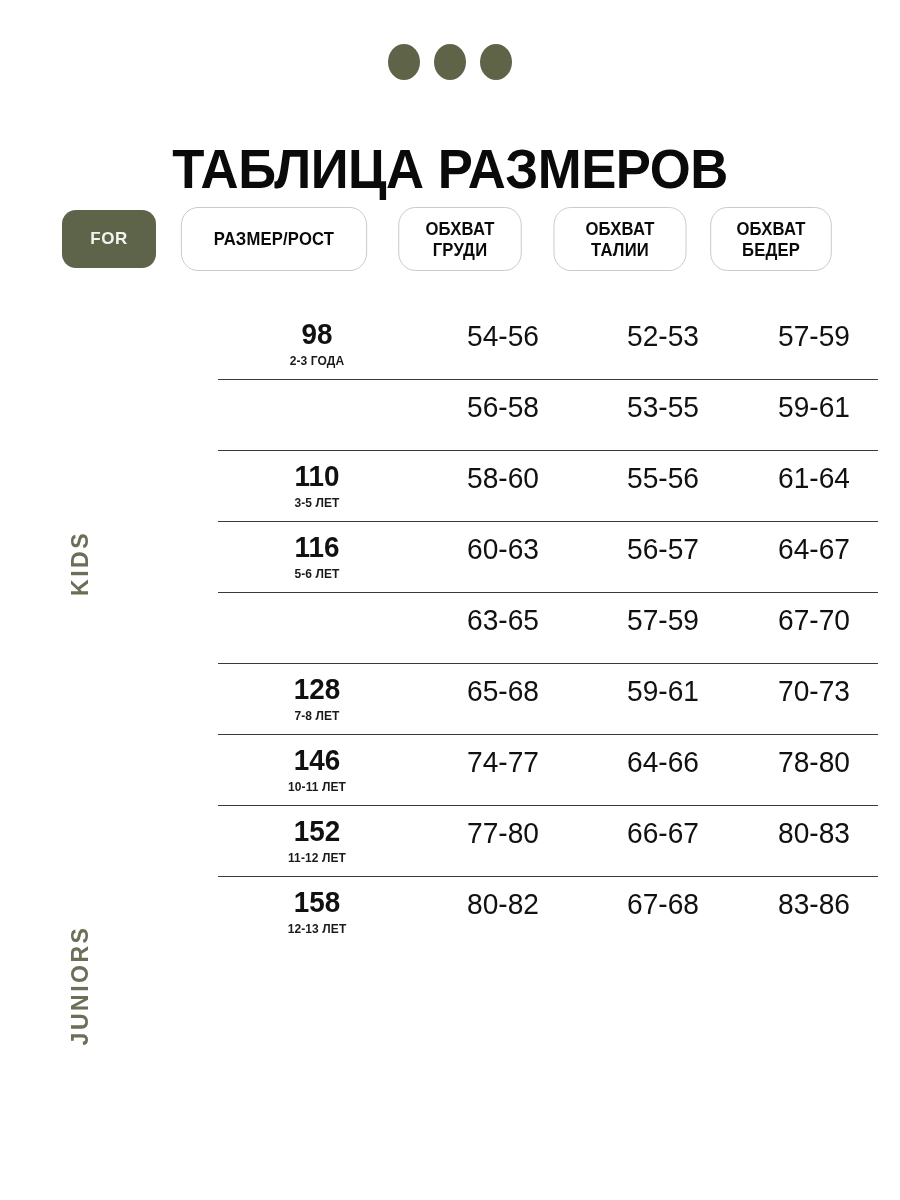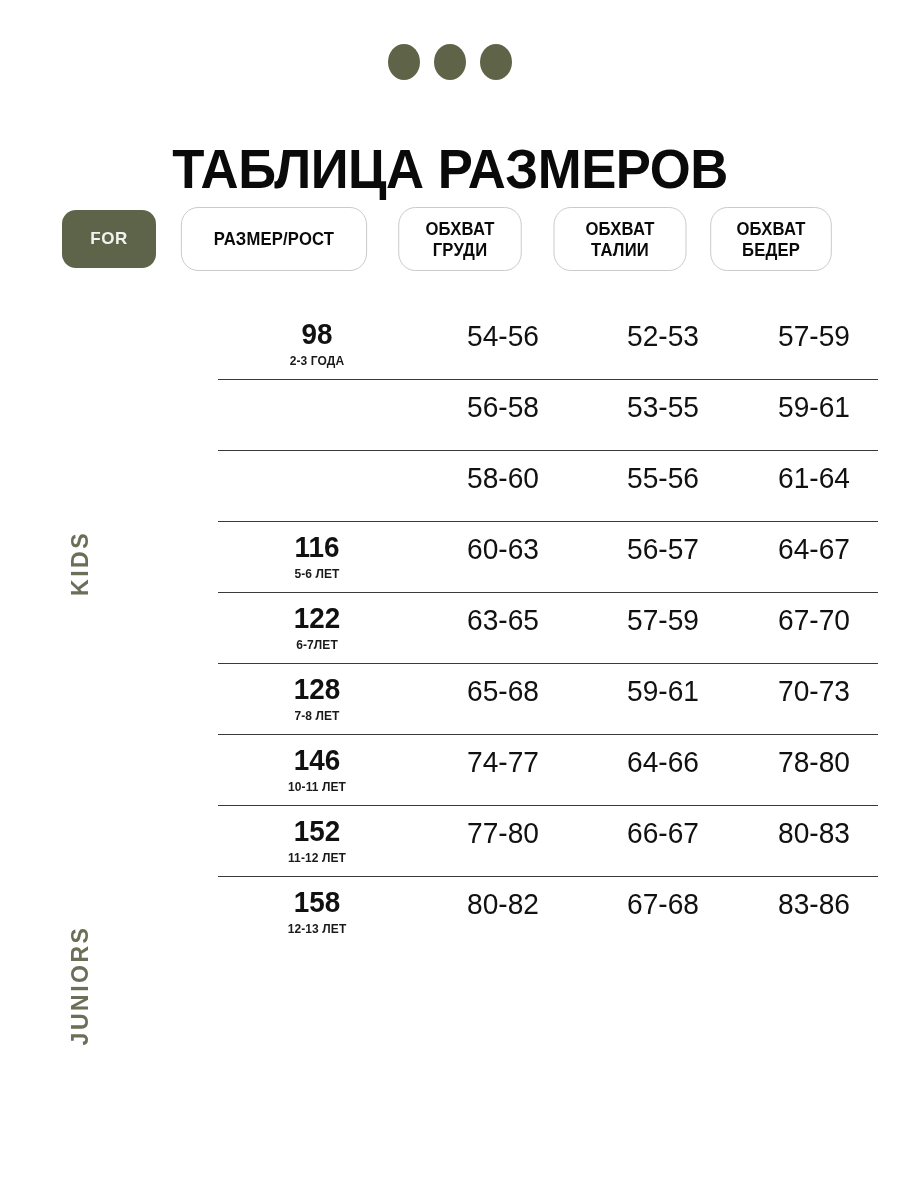--- a/index.html
+++ b/index.html
@@ -231,40 +231,40 @@
       <div class="cell cell-measure cell-hips">57-59</div>
       <div class="sep"></div>
     </div>
     <div class="data-row">
       <div class="cell cell-measure cell-chest">56-58</div>
       <div class="cell cell-measure cell-waist">53-55</div>
       <div class="cell cell-measure cell-hips">59-61</div>
       <div class="sep"></div>
     </div>
     <div class="data-row">
+      <div class="cell cell-size">
+        <div class="size-num">110</div>
+        <div class="size-age">3-5 ЛЕТ</div>
+      </div>
       <div class="cell cell-measure cell-chest">58-60</div>
       <div class="cell cell-measure cell-waist">55-56</div>
       <div class="cell cell-measure cell-hips">61-64</div>
       <div class="sep"></div>
     </div>
     <div class="data-row">
       <div class="cell cell-size">
         <div class="size-num">116</div>
         <div class="size-age">5-6 ЛЕТ</div>
       </div>
       <div class="cell cell-measure cell-chest">60-63</div>
       <div class="cell cell-measure cell-waist">56-57</div>
       <div class="cell cell-measure cell-hips">64-67</div>
       <div class="sep"></div>
     </div>
     <div class="data-row">
-      <div class="cell cell-size">
-        <div class="size-num">122</div>
-        <div class="size-age">6-7ЛЕТ</div>
-      </div>
       <div class="cell cell-measure cell-chest">63-65</div>
       <div class="cell cell-measure cell-waist">57-59</div>
       <div class="cell cell-measure cell-hips">67-70</div>
       <div class="sep"></div>
     </div>
     <div class="data-row">
       <div class="cell cell-size">
         <div class="size-num">128</div>
         <div class="size-age">7-8 ЛЕТ</div>
       </div>

